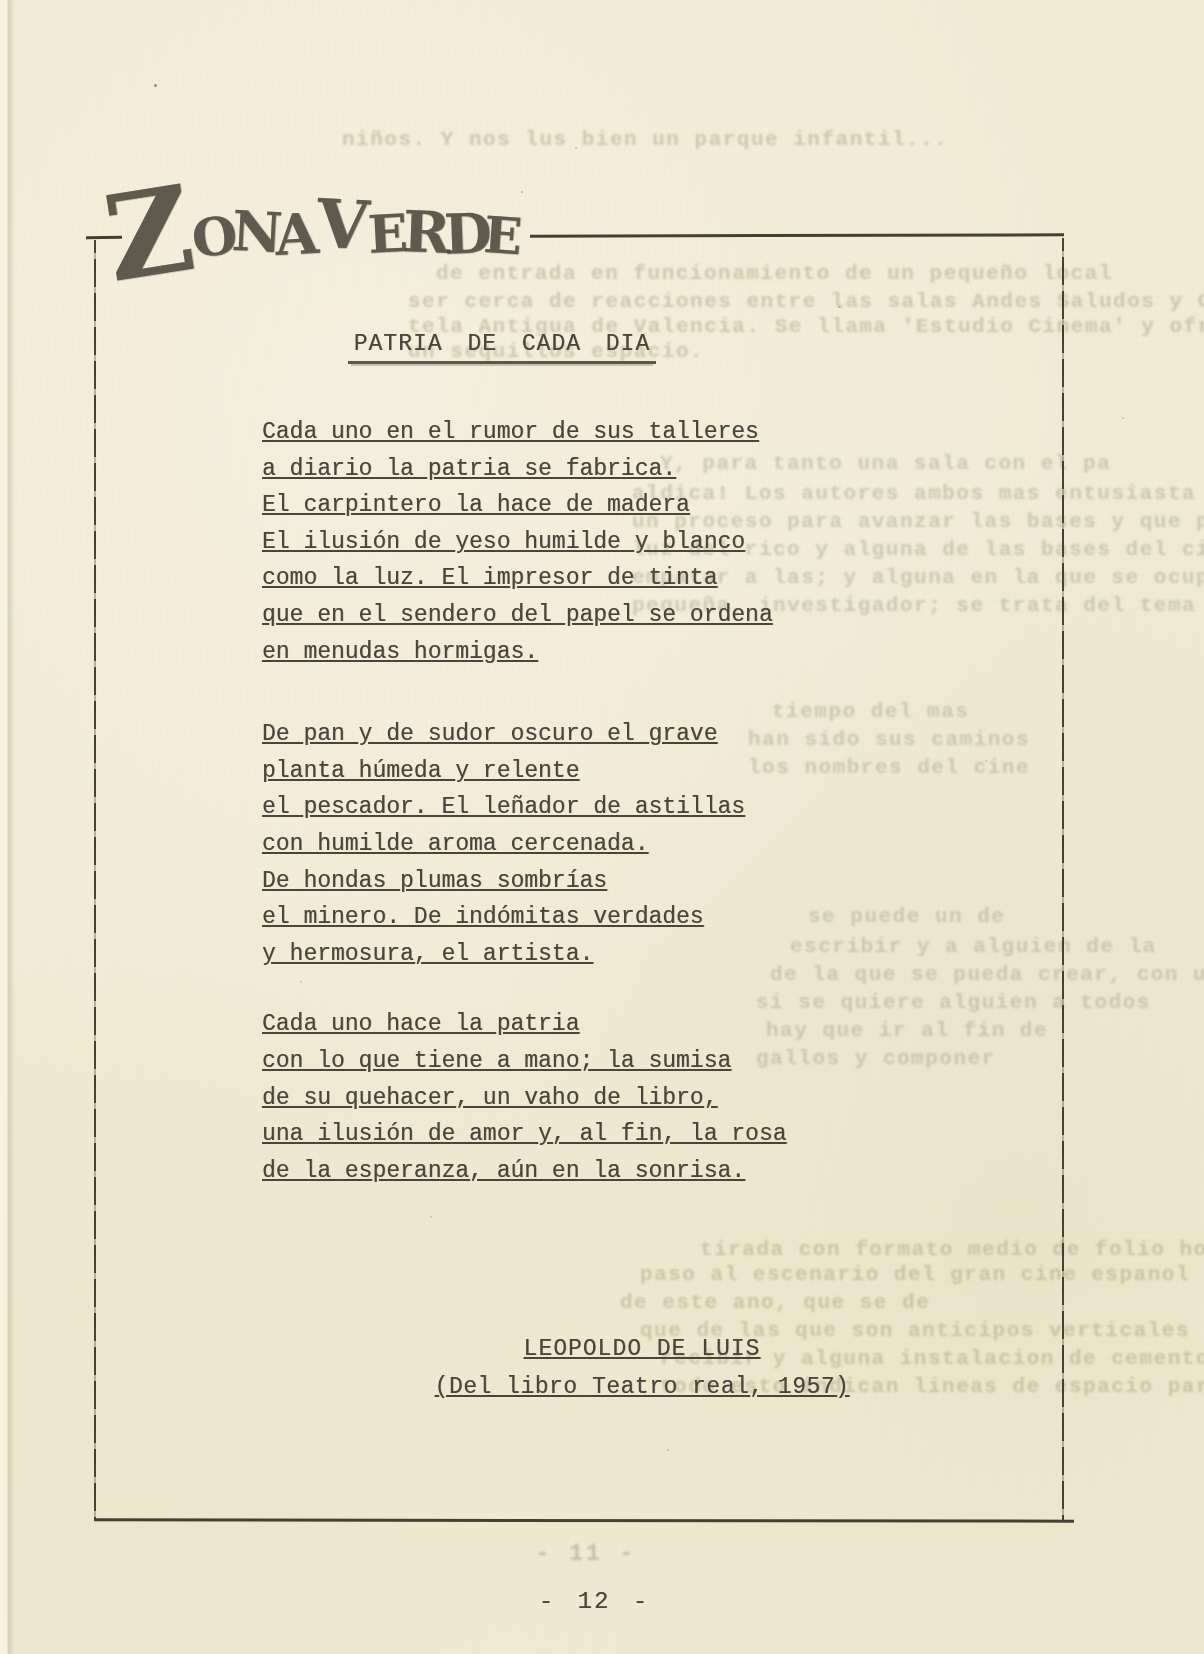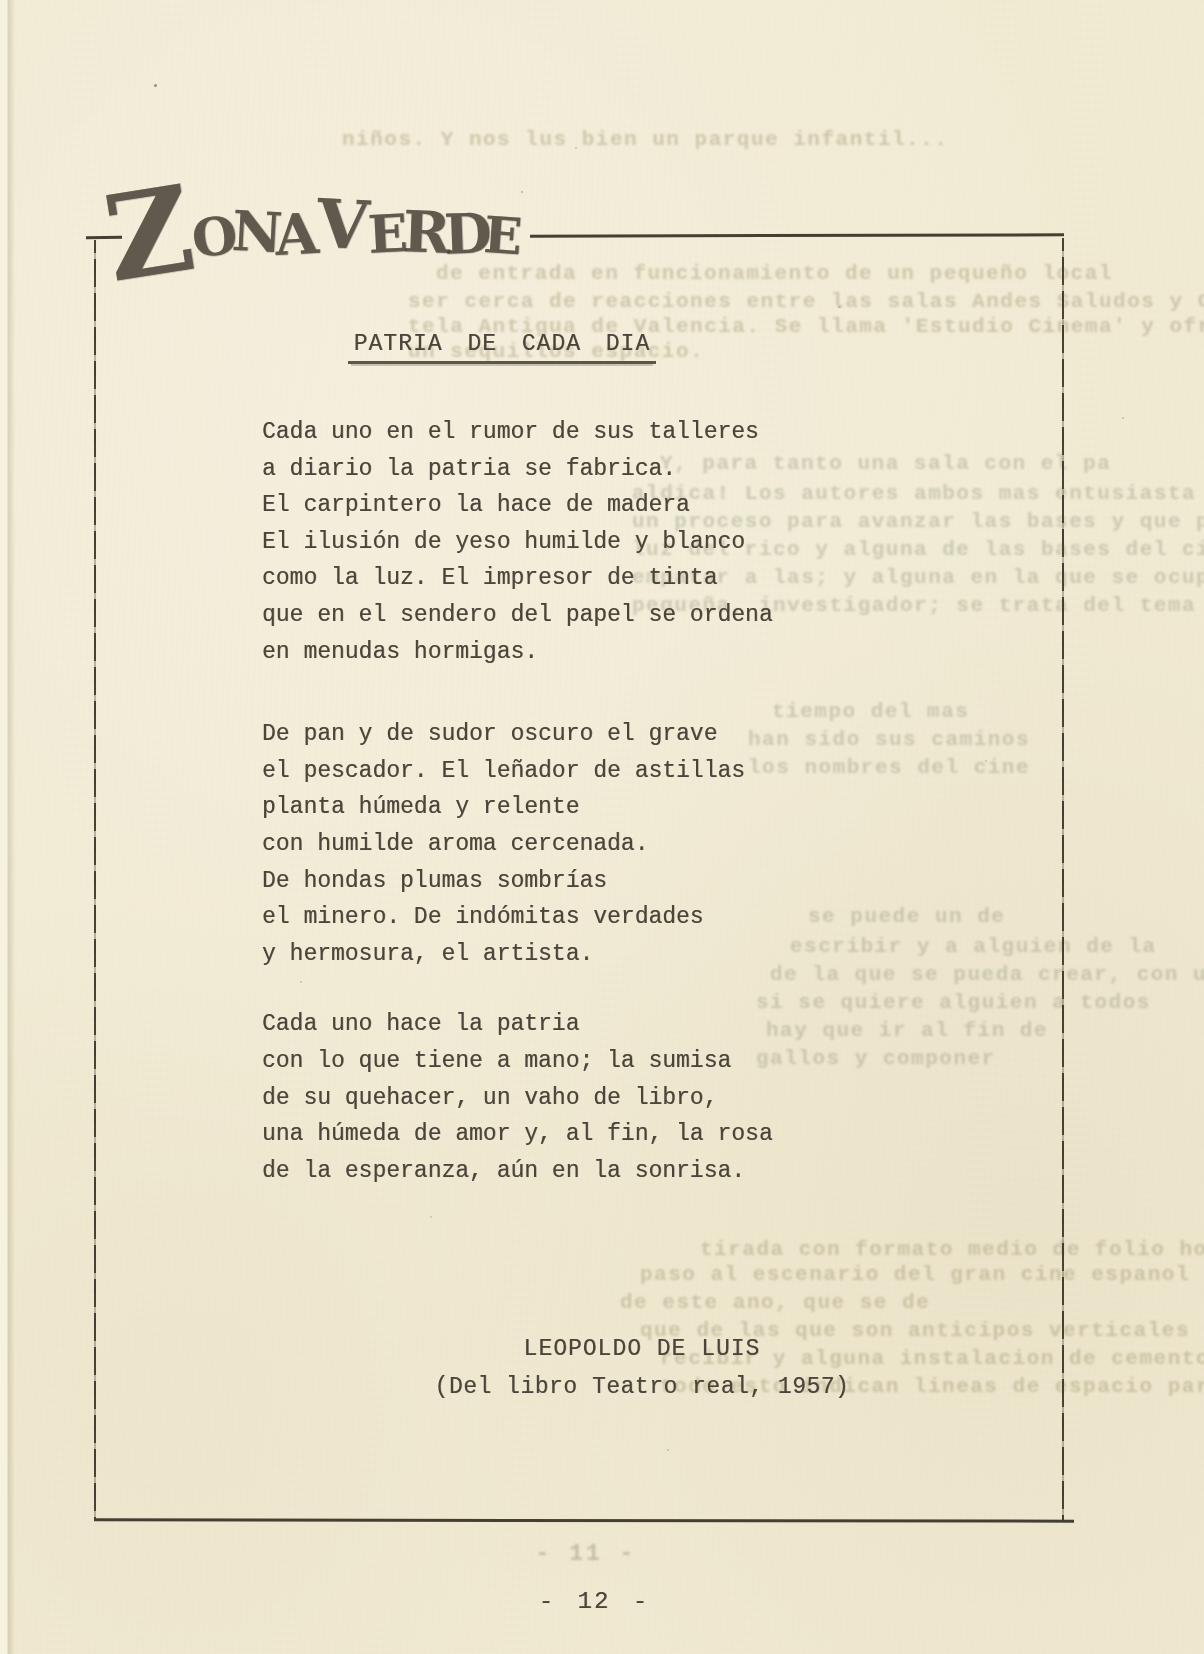--- a/index.html
+++ b/index.html
@@ -76,23 +76,23 @@
     font-size:23px;letter-spacing:1px;word-spacing:10px;
   }
   .poem-title .u{
     display:inline-block;padding:0 6px 4px 6px;
     border-bottom:3px solid rgba(64,59,48,.85);
     box-shadow:0 5px 0 -3px rgba(64,59,48,.25);
   }
   .poem-body{position:absolute;left:262px;top:414px;font-size:23px;line-height:36.6px;}
   .stanza{margin:0 0 46px 0;}
   .stanza:nth-child(3){margin-top:-12px;}
-  .pline{white-space:pre;}
+  .pline{white-space:pre;text-decoration:underline;}
   .attribution{position:absolute;left:282px;top:1330px;width:720px;text-align:center;
-    font-size:23px;line-height:38px;letter-spacing:1px;}
+    font-size:23px;line-height:38px;letter-spacing:1px;text-decoration:underline;}
   .attribution .src{letter-spacing:.5px;}
   .page-number{
     position:absolute;top:1588px;left:-8px;width:1204px;text-align:center;
     font-size:24px;letter-spacing:2px;word-spacing:6px;color:#4a443a;
     text-shadow:.5px 0 0 rgba(74,68,58,.5);z-index:4;
   }
 
   
   .speck{position:absolute;border-radius:50%;background:rgba(70,64,52,.55);z-index:4;}
   .s1{left:154px;top:84px;width:3px;height:3px;}
@@ -169,32 +169,32 @@
         <div class="pline">Cada uno en el rumor de sus talleres</div>
         <div class="pline">a diario la patria se fabrica.</div>
         <div class="pline">El carpintero la hace de madera</div>
         <div class="pline">El ilusión de yeso humilde y blanco</div>
         <div class="pline">como la luz. El impresor de tinta</div>
         <div class="pline">que en el sendero del papel se ordena</div>
         <div class="pline">en menudas hormigas.</div>
       </div>
       <div class="stanza">
         <div class="pline">De pan y de sudor oscuro el grave</div>
+        <div class="pline">planta húmeda y relente</div>
         <div class="pline">el pescador. El leñador de astillas</div>
-        <div class="pline">planta húmeda y relente</div>
         <div class="pline">con humilde aroma cercenada.</div>
         <div class="pline">De hondas plumas sombrías</div>
         <div class="pline">el minero. De indómitas verdades</div>
         <div class="pline">y hermosura, el artista.</div>
       </div>
       <div class="stanza">
         <div class="pline">Cada uno hace la patria</div>
         <div class="pline">con lo que tiene a mano; la sumisa</div>
         <div class="pline">de su quehacer, un vaho de libro,</div>
-        <div class="pline">una húmeda de amor y, al fin, la rosa</div>
+        <div class="pline">una ilusión de amor y, al fin, la rosa</div>
         <div class="pline">de la esperanza, aún en la sonrisa.</div>
       </div>
     </div>
 
   <div class="attribution tw">
     <div class="auth">LEOPOLDO DE LUIS</div>
     <div class="src">(Del libro Teatro real, 1957)</div>
   </div>
 
   <div class="page-number">- 12 -</div>

